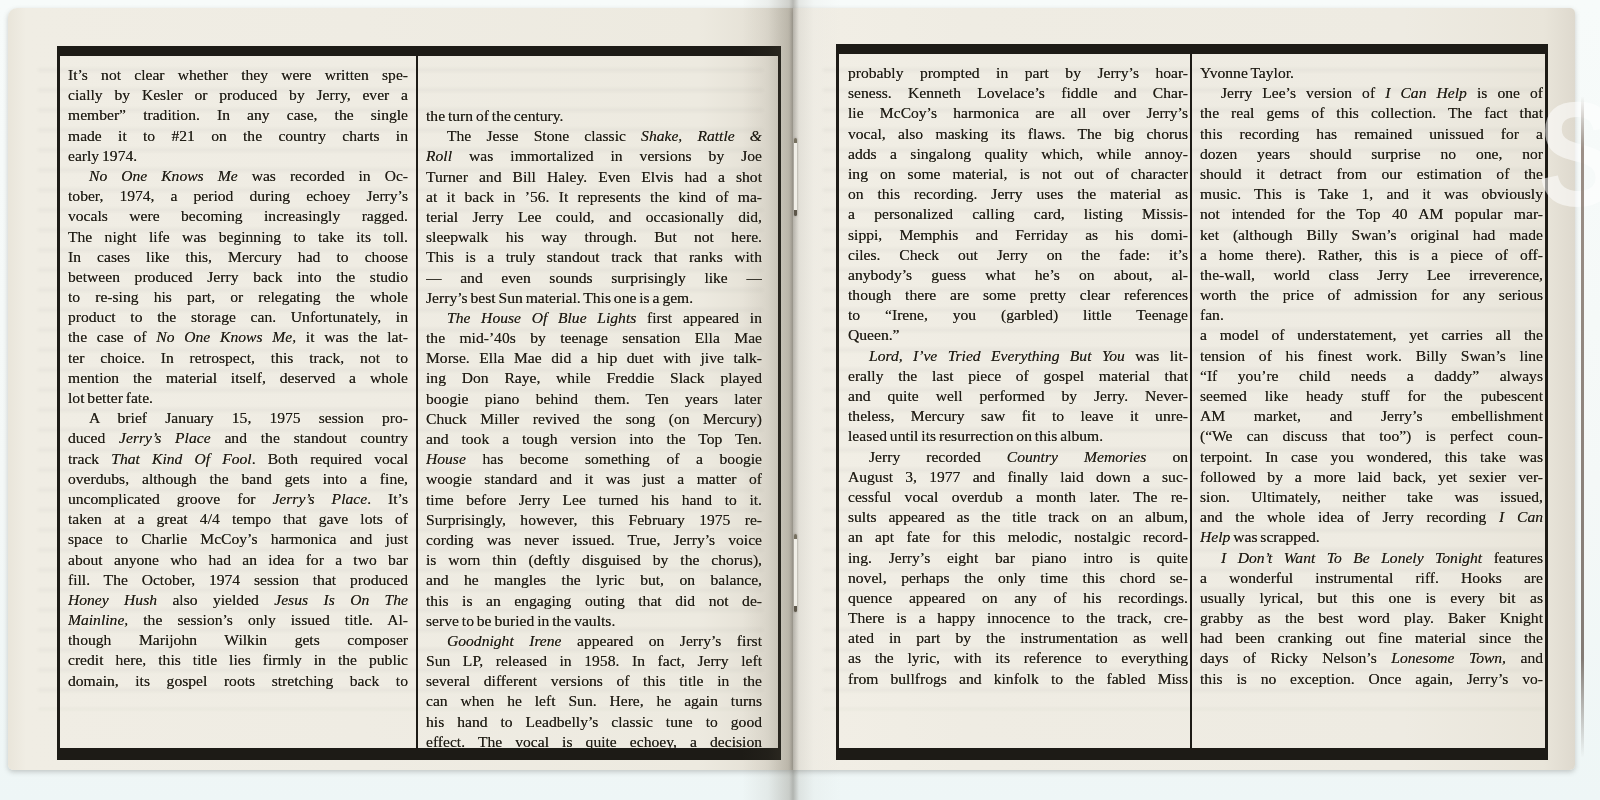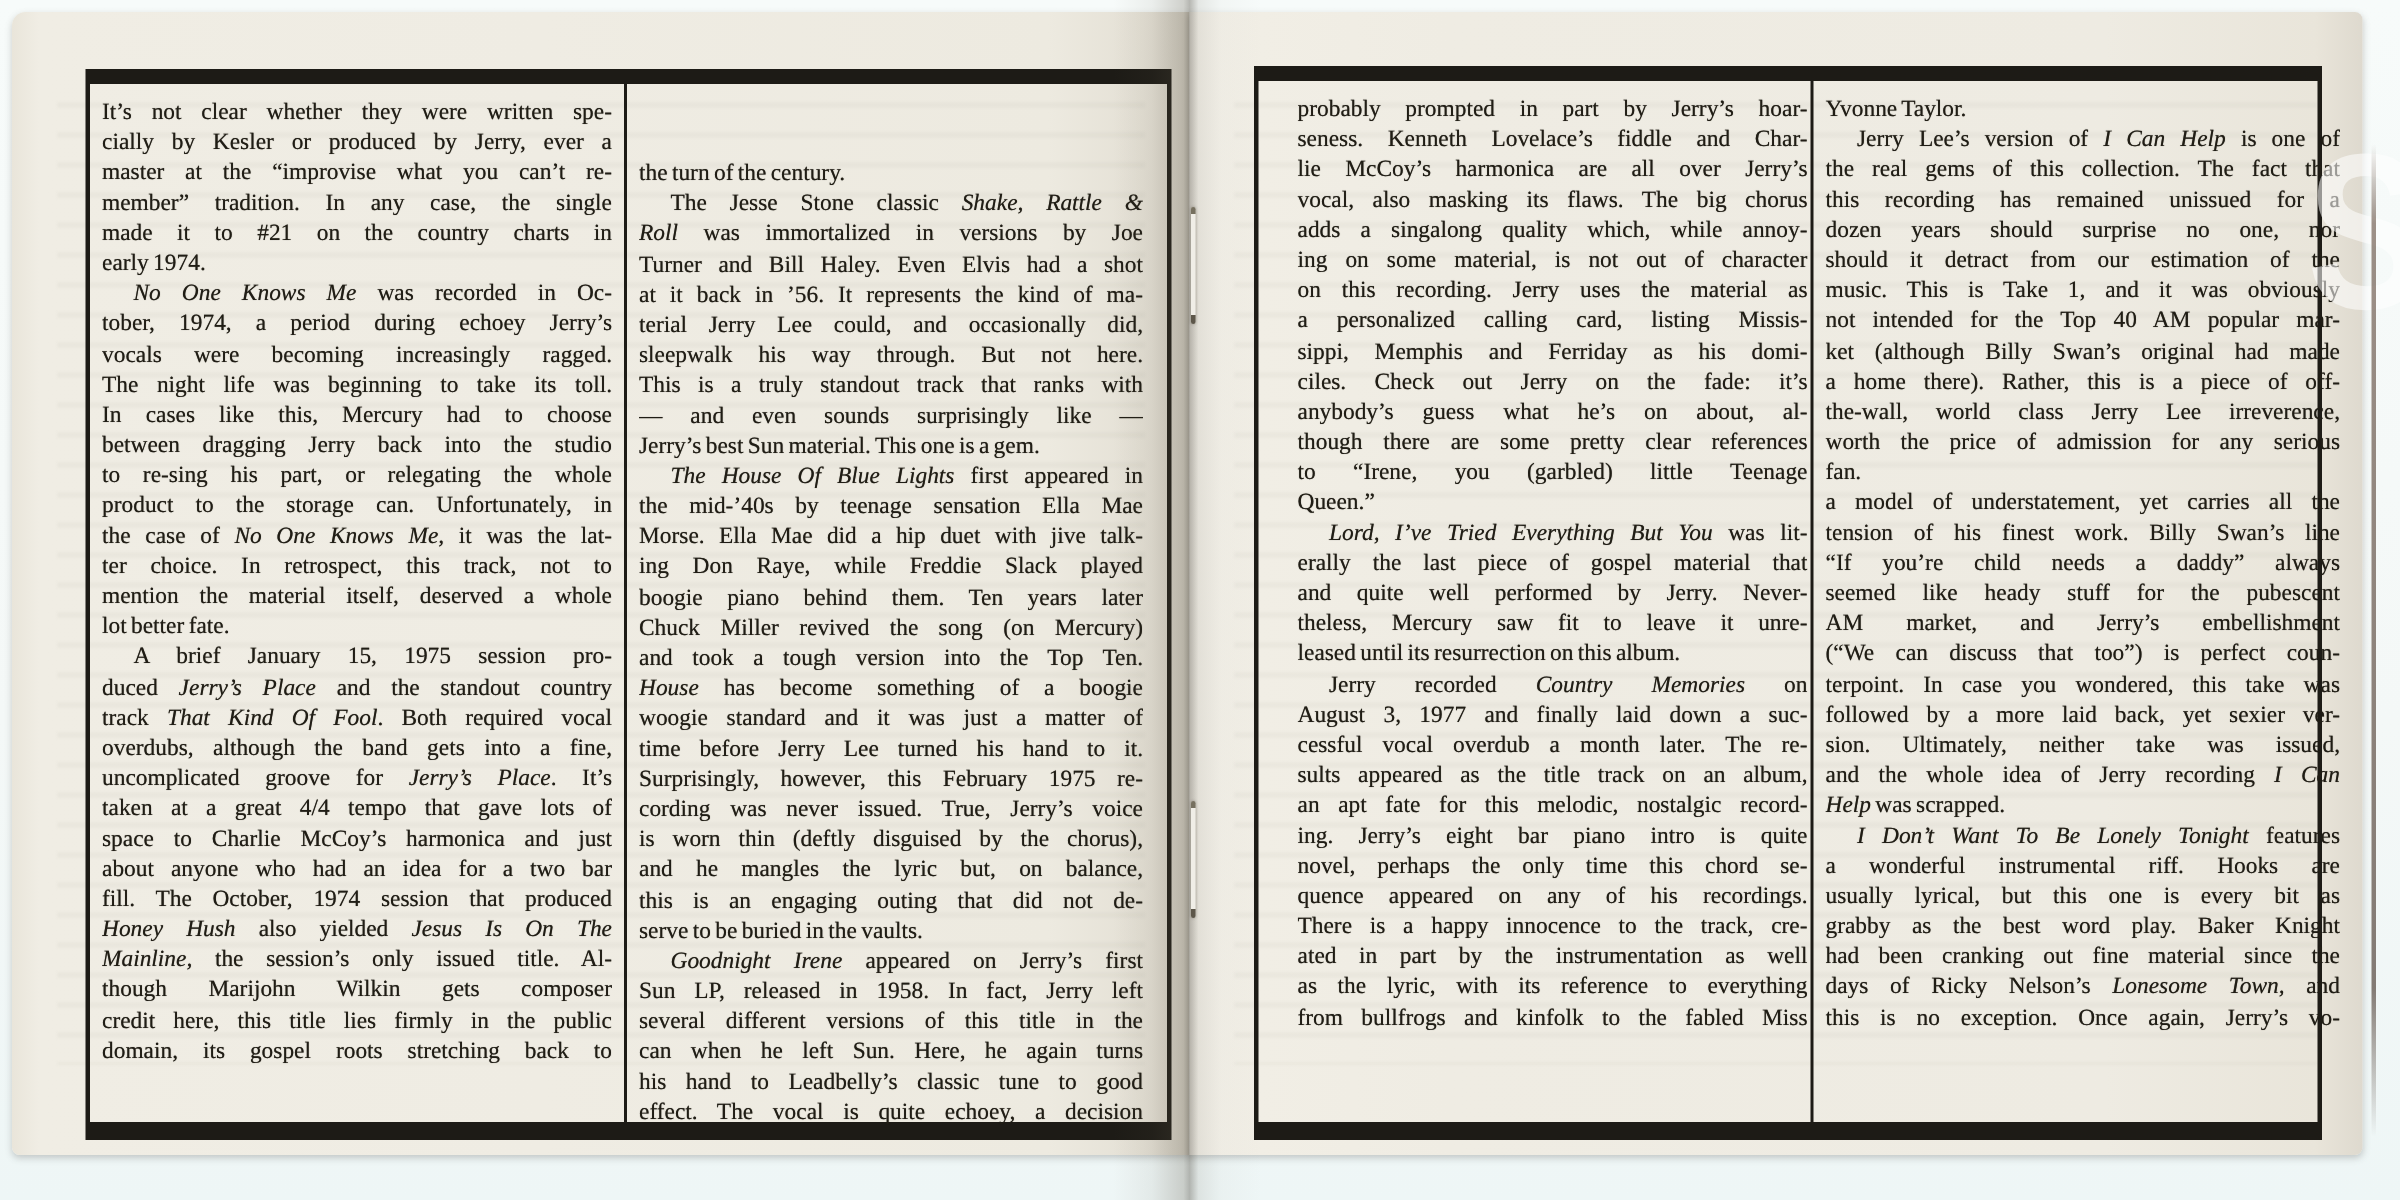--- a/index.html
+++ b/index.html
@@ -33,21 +33,21 @@
   .page.right .frame{left:43px;top:36px;width:712px;height:716px;border-width:10px 3px 12px 3px;}
   .vdiv{width:2px;background:#1d1b16;flex:0 0 auto;}
   
   .col{
     flex:0 0 auto;padding-top:9px;
     font-size:15.6px;line-height:20.2px;color:#201d15;
     word-spacing:-1px;text-shadow:0 0 .5px rgba(32,29,21,.75);
   }
   .c1{margin-left:8px;width:340px;}
   .c2{margin-left:8px;width:336px;margin-top:41px;}
-  .c3{margin-left:26px;width:340px;}
+  .c3{margin-left:9px;width:340px;}
   .c4{margin-left:8px;width:343px;}
   .page.left .vdiv{margin-left:8px;}
   .page.right .vdiv{margin-left:2px;}
   .ln{height:20.2px;overflow:hidden;text-align:justify;text-align-last:justify;}
   .ln.pend{text-align-last:left;}
   .ln.ind::before{content:"";display:inline-block;width:21px;}
   .ln i{font-style:italic;}
   
   .gutter{
     position:absolute;left:742px;top:0;width:100px;height:800px;pointer-events:none;z-index:30;
@@ -78,30 +78,29 @@
 <body>
 
 <div class="scene">
 
   <div class="page left">
     <div class="showthru"></div>
     <div class="frame">
       <div class="col c1">
           <div class="ln"><span>It’s not clear whether they were written spe-</span></div>
           <div class="ln"><span>cially by Kesler or produced by Jerry, ever a</span></div>
-          <div class="ln"><span>master at the “improvise what you can’t re-</span></div>
           <div class="ln"><span>member” tradition. In any case, the single</span></div>
           <div class="ln"><span>made it to #21 on the country charts in</span></div>
           <div class="ln pend"><span>early 1974.</span></div>
           <div class="ln ind"><i>No One Knows Me</i><span> was recorded in Oc-</span></div>
           <div class="ln"><span>tober, 1974, a period during echoey Jerry’s</span></div>
           <div class="ln"><span>vocals were becoming increasingly ragged.</span></div>
           <div class="ln"><span>The night life was beginning to take its toll.</span></div>
           <div class="ln"><span>In cases like this, Mercury had to choose</span></div>
-          <div class="ln"><span>between dragging Jerry back into the studio</span></div>
+          <div class="ln"><span>between produced Jerry back into the studio</span></div>
           <div class="ln"><span>to re-sing his part, or relegating the whole</span></div>
           <div class="ln"><span>product to the storage can. Unfortunately, in</span></div>
           <div class="ln"><span>the case of </span><i>No One Knows Me,</i><span> it was the lat-</span></div>
           <div class="ln"><span>ter choice. In retrospect, this track, not to</span></div>
           <div class="ln"><span>mention the material itself, deserved a whole</span></div>
           <div class="ln pend"><span>lot better fate.</span></div>
           <div class="ln ind"><span>A brief January 15, 1975 session pro-</span></div>
           <div class="ln"><span>duced </span><i>Jerry’s Place</i><span> and the standout country</span></div>
           <div class="ln"><span>track </span><i>That Kind Of Fool</i><span>. Both required vocal</span></div>
           <div class="ln"><span>overdubs, although the band gets into a fine,</span></div>

